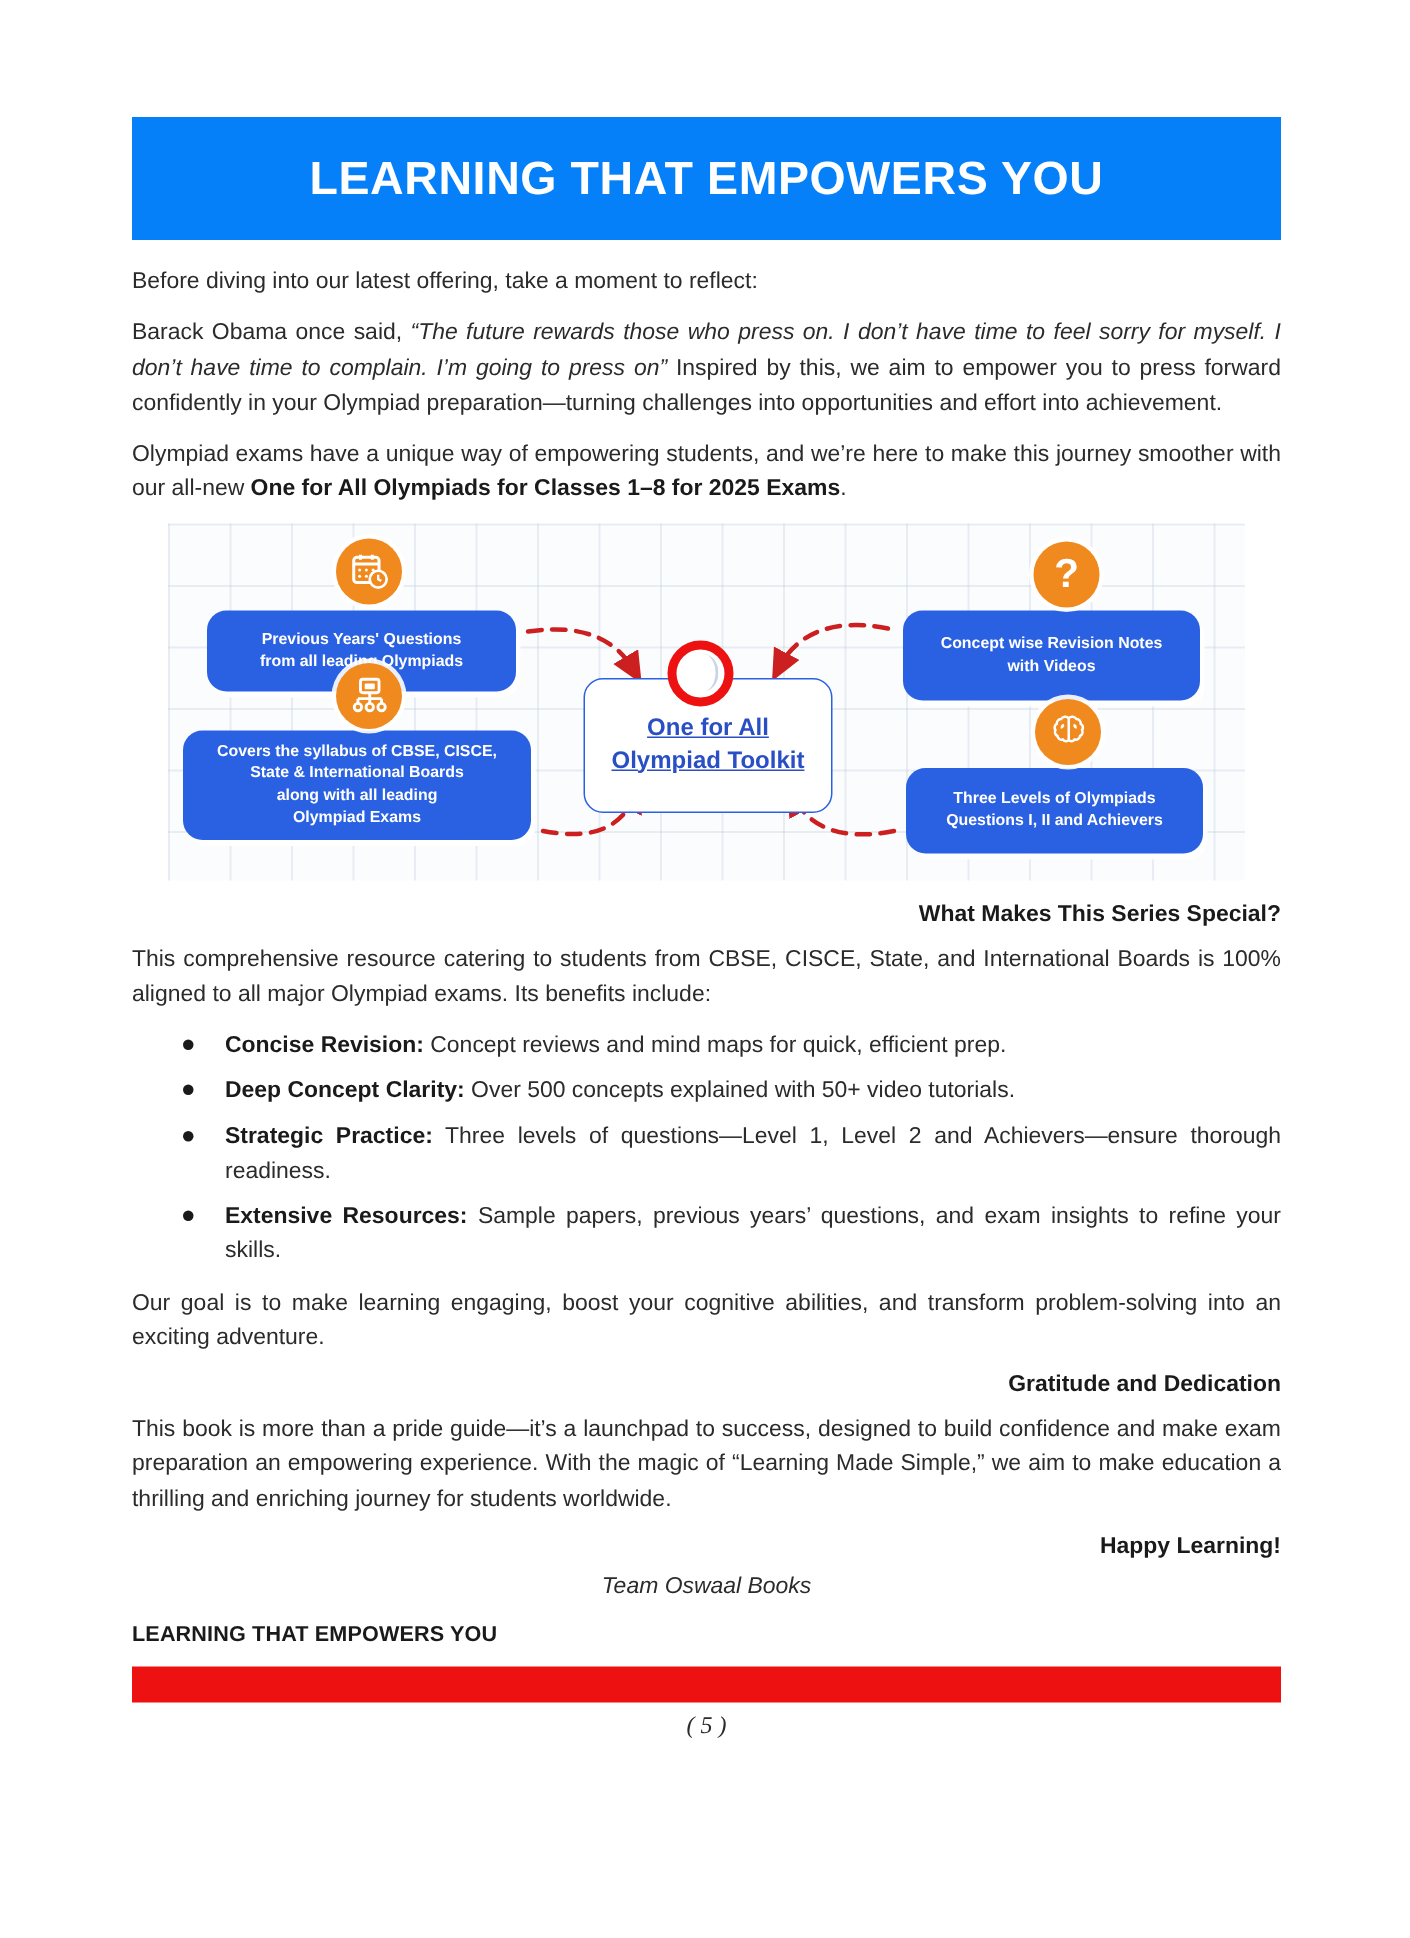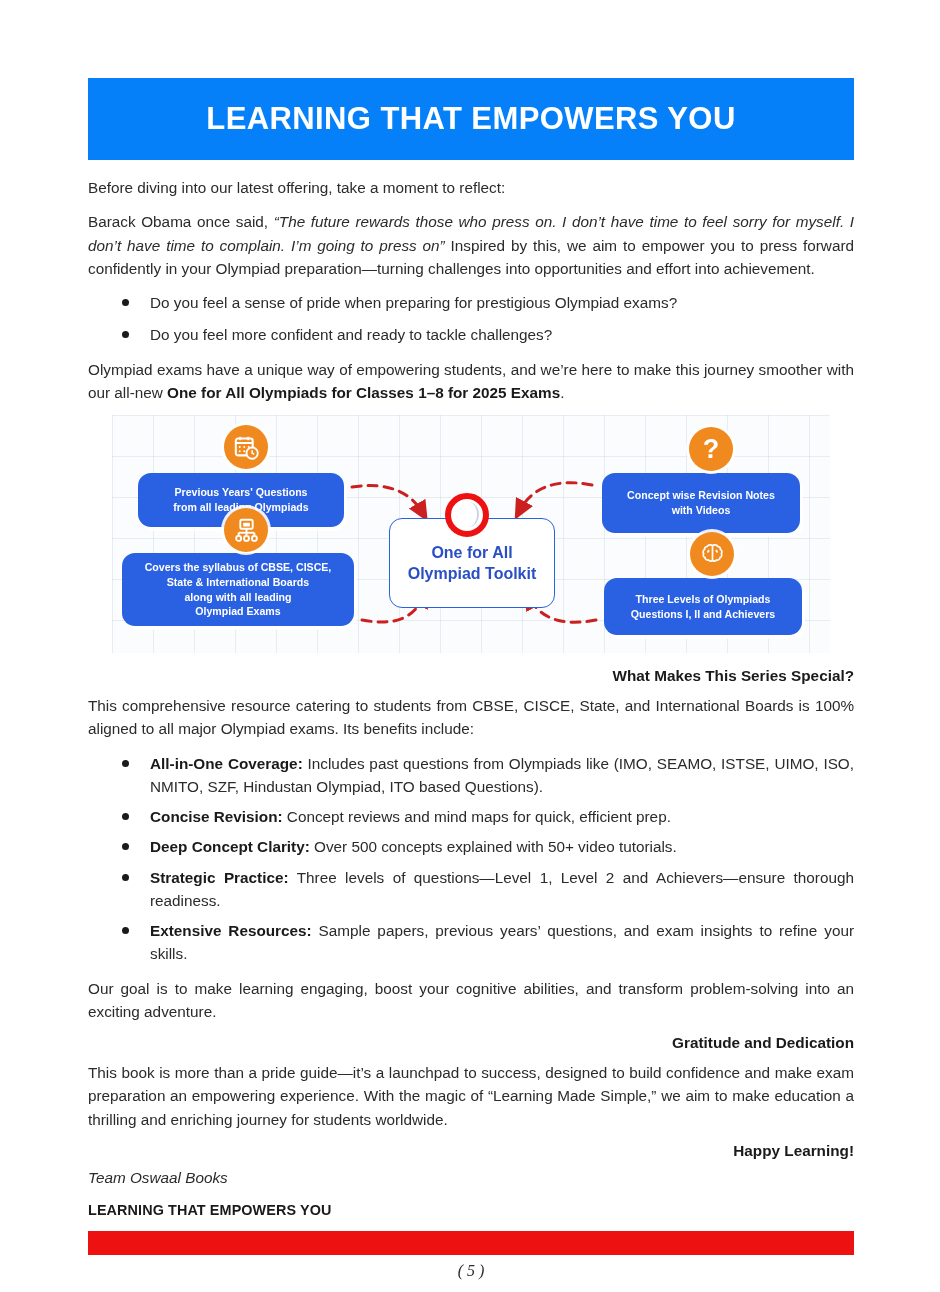--- a/index.html
+++ b/index.html
@@ -146,20 +146,21 @@
     border-radius: 13px;
     display: flex;
     align-items: center;
     justify-content: center;
     color: #2a4fc4;
     font-size: 16px;
     font-weight: bold;
     line-height: 1.32;
     text-align: center;
     z-index: 3;
+    text-decoration: underline;
   }
 
   .icon-badge {
     position: absolute;
     width: 44px;
     height: 44px;
     border-radius: 50%;
     background: #f08a1e;
     display: flex;
     align-items: center;
@@ -222,40 +223,37 @@
     font-family: "Liberation Serif", serif;
     font-style: italic;
     font-size: 16px;
     color: #2b2b2b;
   }
   .sig {
     margin: 4px 0 0 0;
     font-size: 15.3px;
     font-style: italic;
     color: #2b2b2b;
+    text-align: center;
   }
 </style>
 </head>
 <body>
 
 <div class="page">
   <div class="content">
 
     <div class="banner">
       <div class="banner-title">LEARNING THAT EMPOWERS YOU</div>
     </div>
 
     <p class="para">Before diving into our latest offering, take a moment to reflect:</p>
 
     <p class="para"><span>Barack Obama once said,</span> <span class="it">“The future rewards those who press on. I don’t have time to feel sorry for myself. I don’t have time to complain. I’m going to press on”</span><span> Inspired by this, we aim to empower you to press forward confidently in your Olympiad preparation—turning challenges into opportunities and effort into achievement.</span></p>
 
-    <ul class="bullets reflect">
-      <li><span class="dot"></span><span>Do you feel a sense of pride when preparing for prestigious Olympiad exams?</span></li>
-      <li><span class="dot"></span><span>Do you feel more confident and ready to tackle challenges?</span></li>
-    </ul>
 
     <p class="para"><span>Olympiad exams have a unique way of empowering students, and we’re here to make this journey smoother with our all-new </span><span class="bold">One for All Olympiads for Classes 1–8 for 2025 Exams</span><span>.</span></p>
 
     <div class="diagram-wrap">
       <div class="diagram">
 
         <svg class="arrows" viewBox="0 0 718 238">
           <defs>
             <marker id="ah" markerWidth="7" markerHeight="7" refX="3.2" refY="3.2" orient="auto">
               <path d="M0,0 L7,3.2 L0,6.4 Z" fill="#cc1f1f"></path>
@@ -333,21 +331,20 @@
           </svg>
         </div>
 
       </div>
     </div>
 
     <h3 class="subhead">What Makes This Series Special?</h3>
     <p class="para">This comprehensive resource catering to students from CBSE, CISCE, State, and International Boards is 100% aligned to all major Olympiad exams. Its benefits include:</p>
 
     <ul class="bullets">
-      <li><span class="dot"></span><span class="bold">All-in-One Coverage:</span><span> Includes past questions from Olympiads like (IMO, SEAMO, ISTSE, UIMO, ISO, NMITO, SZF, Hindustan Olympiad, ITO based Questions).</span></li>
       <li><span class="dot"></span><span class="bold">Concise Revision:</span><span> Concept reviews and mind maps for quick, efficient prep.</span></li>
       <li><span class="dot"></span><span class="bold">Deep Concept Clarity:</span><span> Over 500 concepts explained with 50+ video tutorials.</span></li>
       <li><span class="dot"></span><span class="bold">Strategic Practice:</span><span> Three levels of questions—Level 1, Level 2 and Achievers—ensure thorough readiness.</span></li>
       <li><span class="dot"></span><span class="bold">Extensive Resources:</span><span> Sample papers, previous years’ questions, and exam insights to refine your skills.</span></li>
     </ul>
 
     <p class="para" style="margin-top:11px;">Our goal is to make learning engaging, boost your cognitive abilities, and transform problem-solving into an exciting adventure.</p>
 
     <h3 class="subhead tight">Gratitude and Dedication</h3>
     <p class="para">This book is more than a pride guide—it’s a launchpad to success, designed to build confidence and make exam preparation an empowering experience. With the magic of “Learning Made Simple,” we aim to make education a thrilling and enriching journey for students worldwide.</p>

